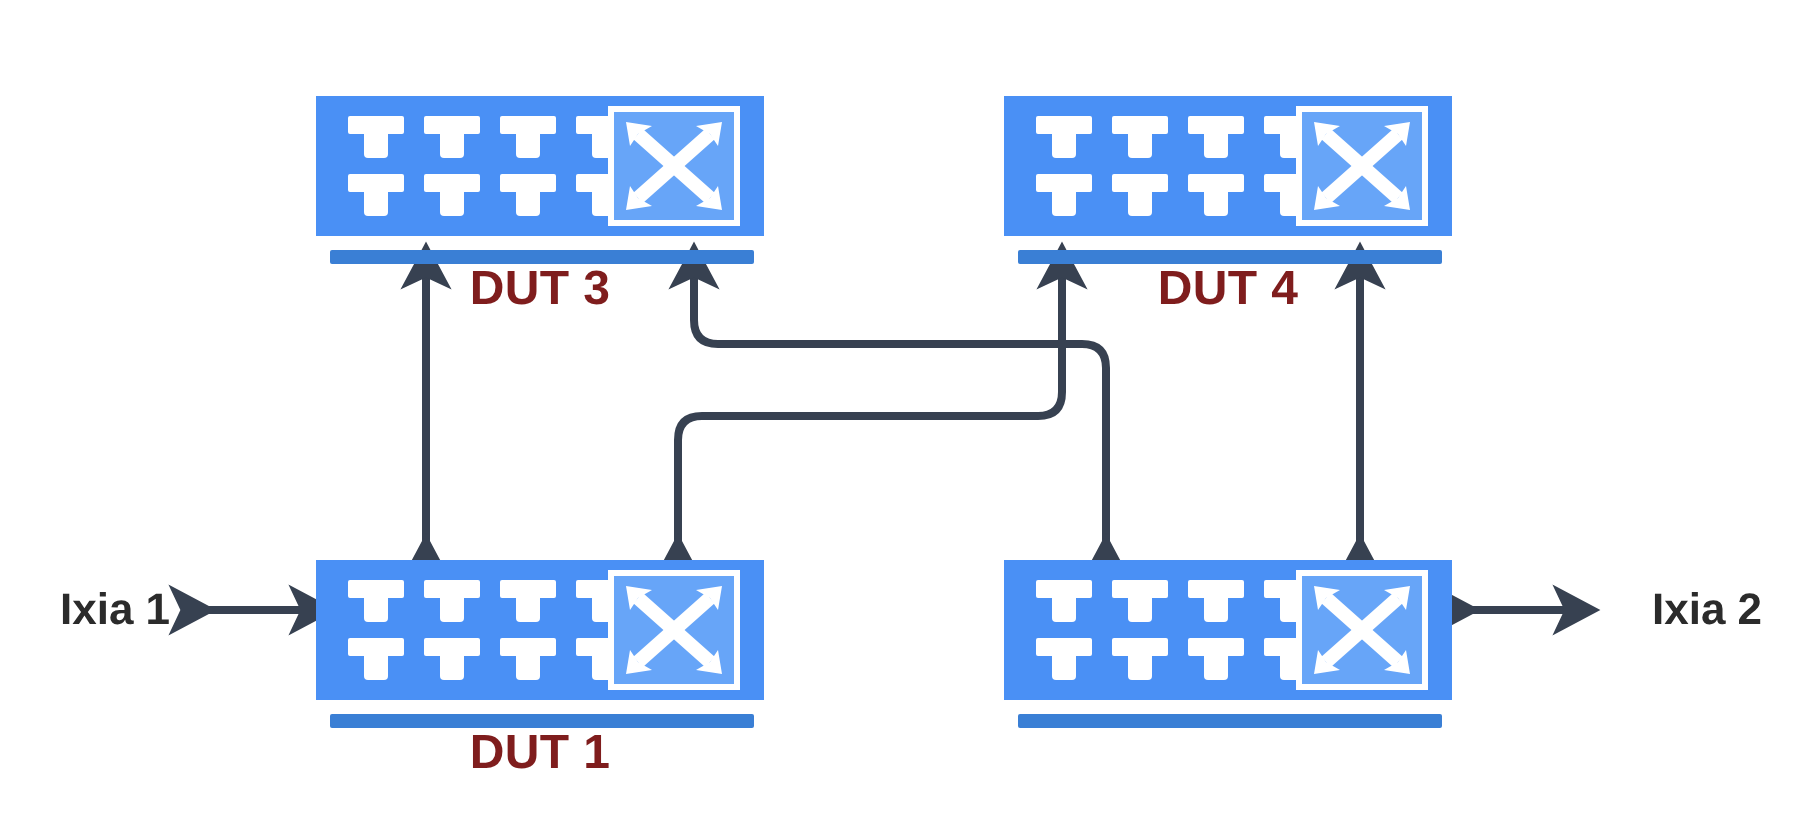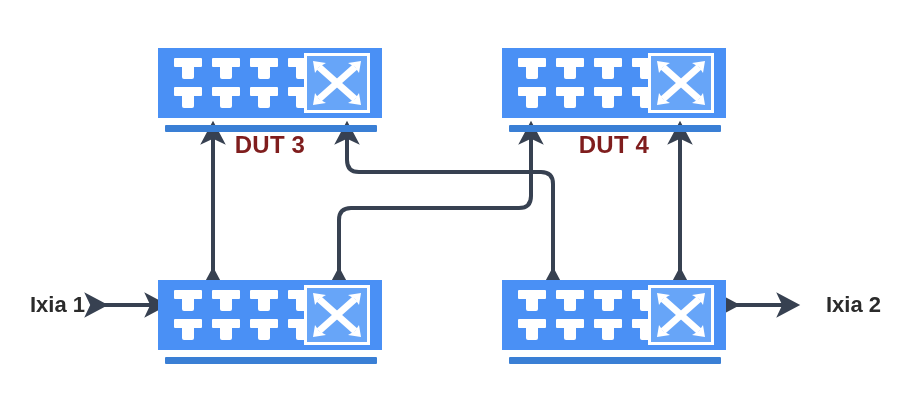--- a/index.html
+++ b/index.html
@@ -201,20 +201,21 @@
         <g fill="#ffffff">
           <path d="M6,5 L19,7 L12,11 L8,17 Z"></path>
           <path d="M54,5 L41,7 L48,11 L52,17 Z"></path>
           <path d="M6,49 L19,47 L12,43 L8,37 Z"></path>
           <path d="M54,49 L41,47 L48,43 L52,37 Z"></path>
         </g>
       </svg>
     </div>
   </div>
   <div class="underbar" style="left:165px; top:357px; width:212px;"></div>
+  <div class="dut-label" style="left:158px; top:363px; width:224px;">DUT 1</div>
 
   <div class="device" style="left:502px; top:280px; width:224px; height:70px;">
     <div class="ports">
       <div class="port"></div>
       <div class="port"></div>
       <div class="port"></div>
       <div class="port"></div>
       <div class="port"></div>
       <div class="port"></div>
       <div class="port"></div>

